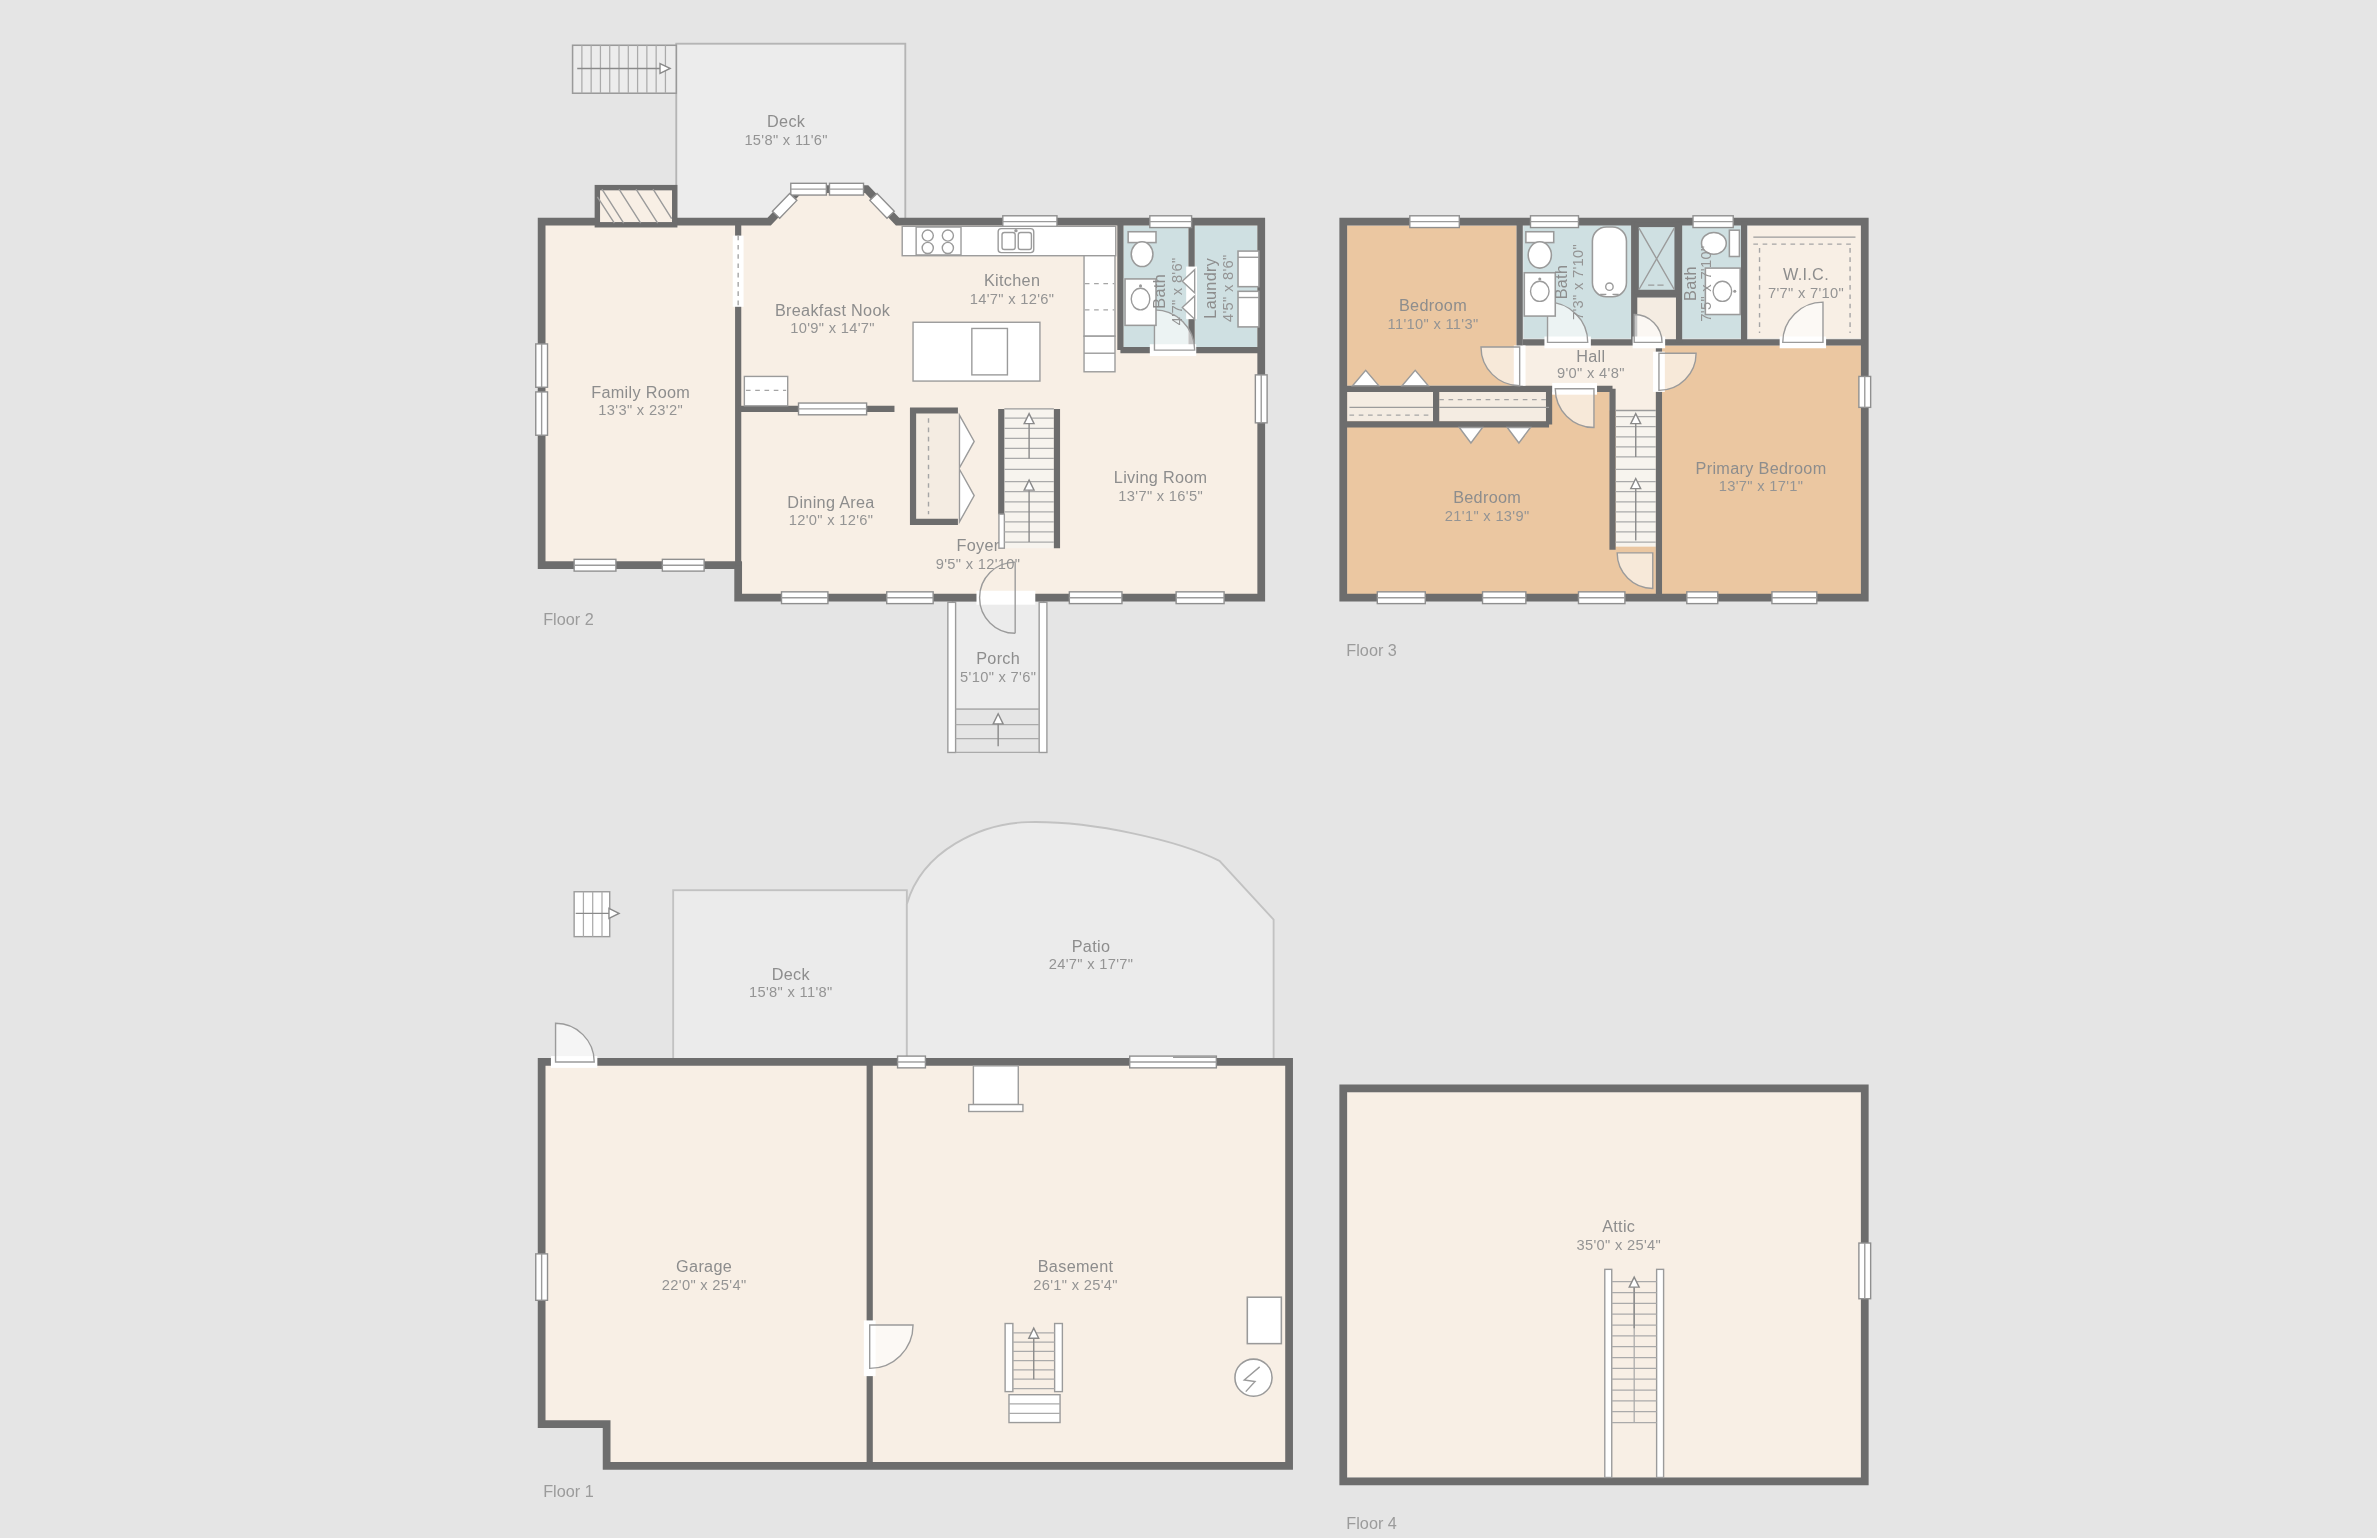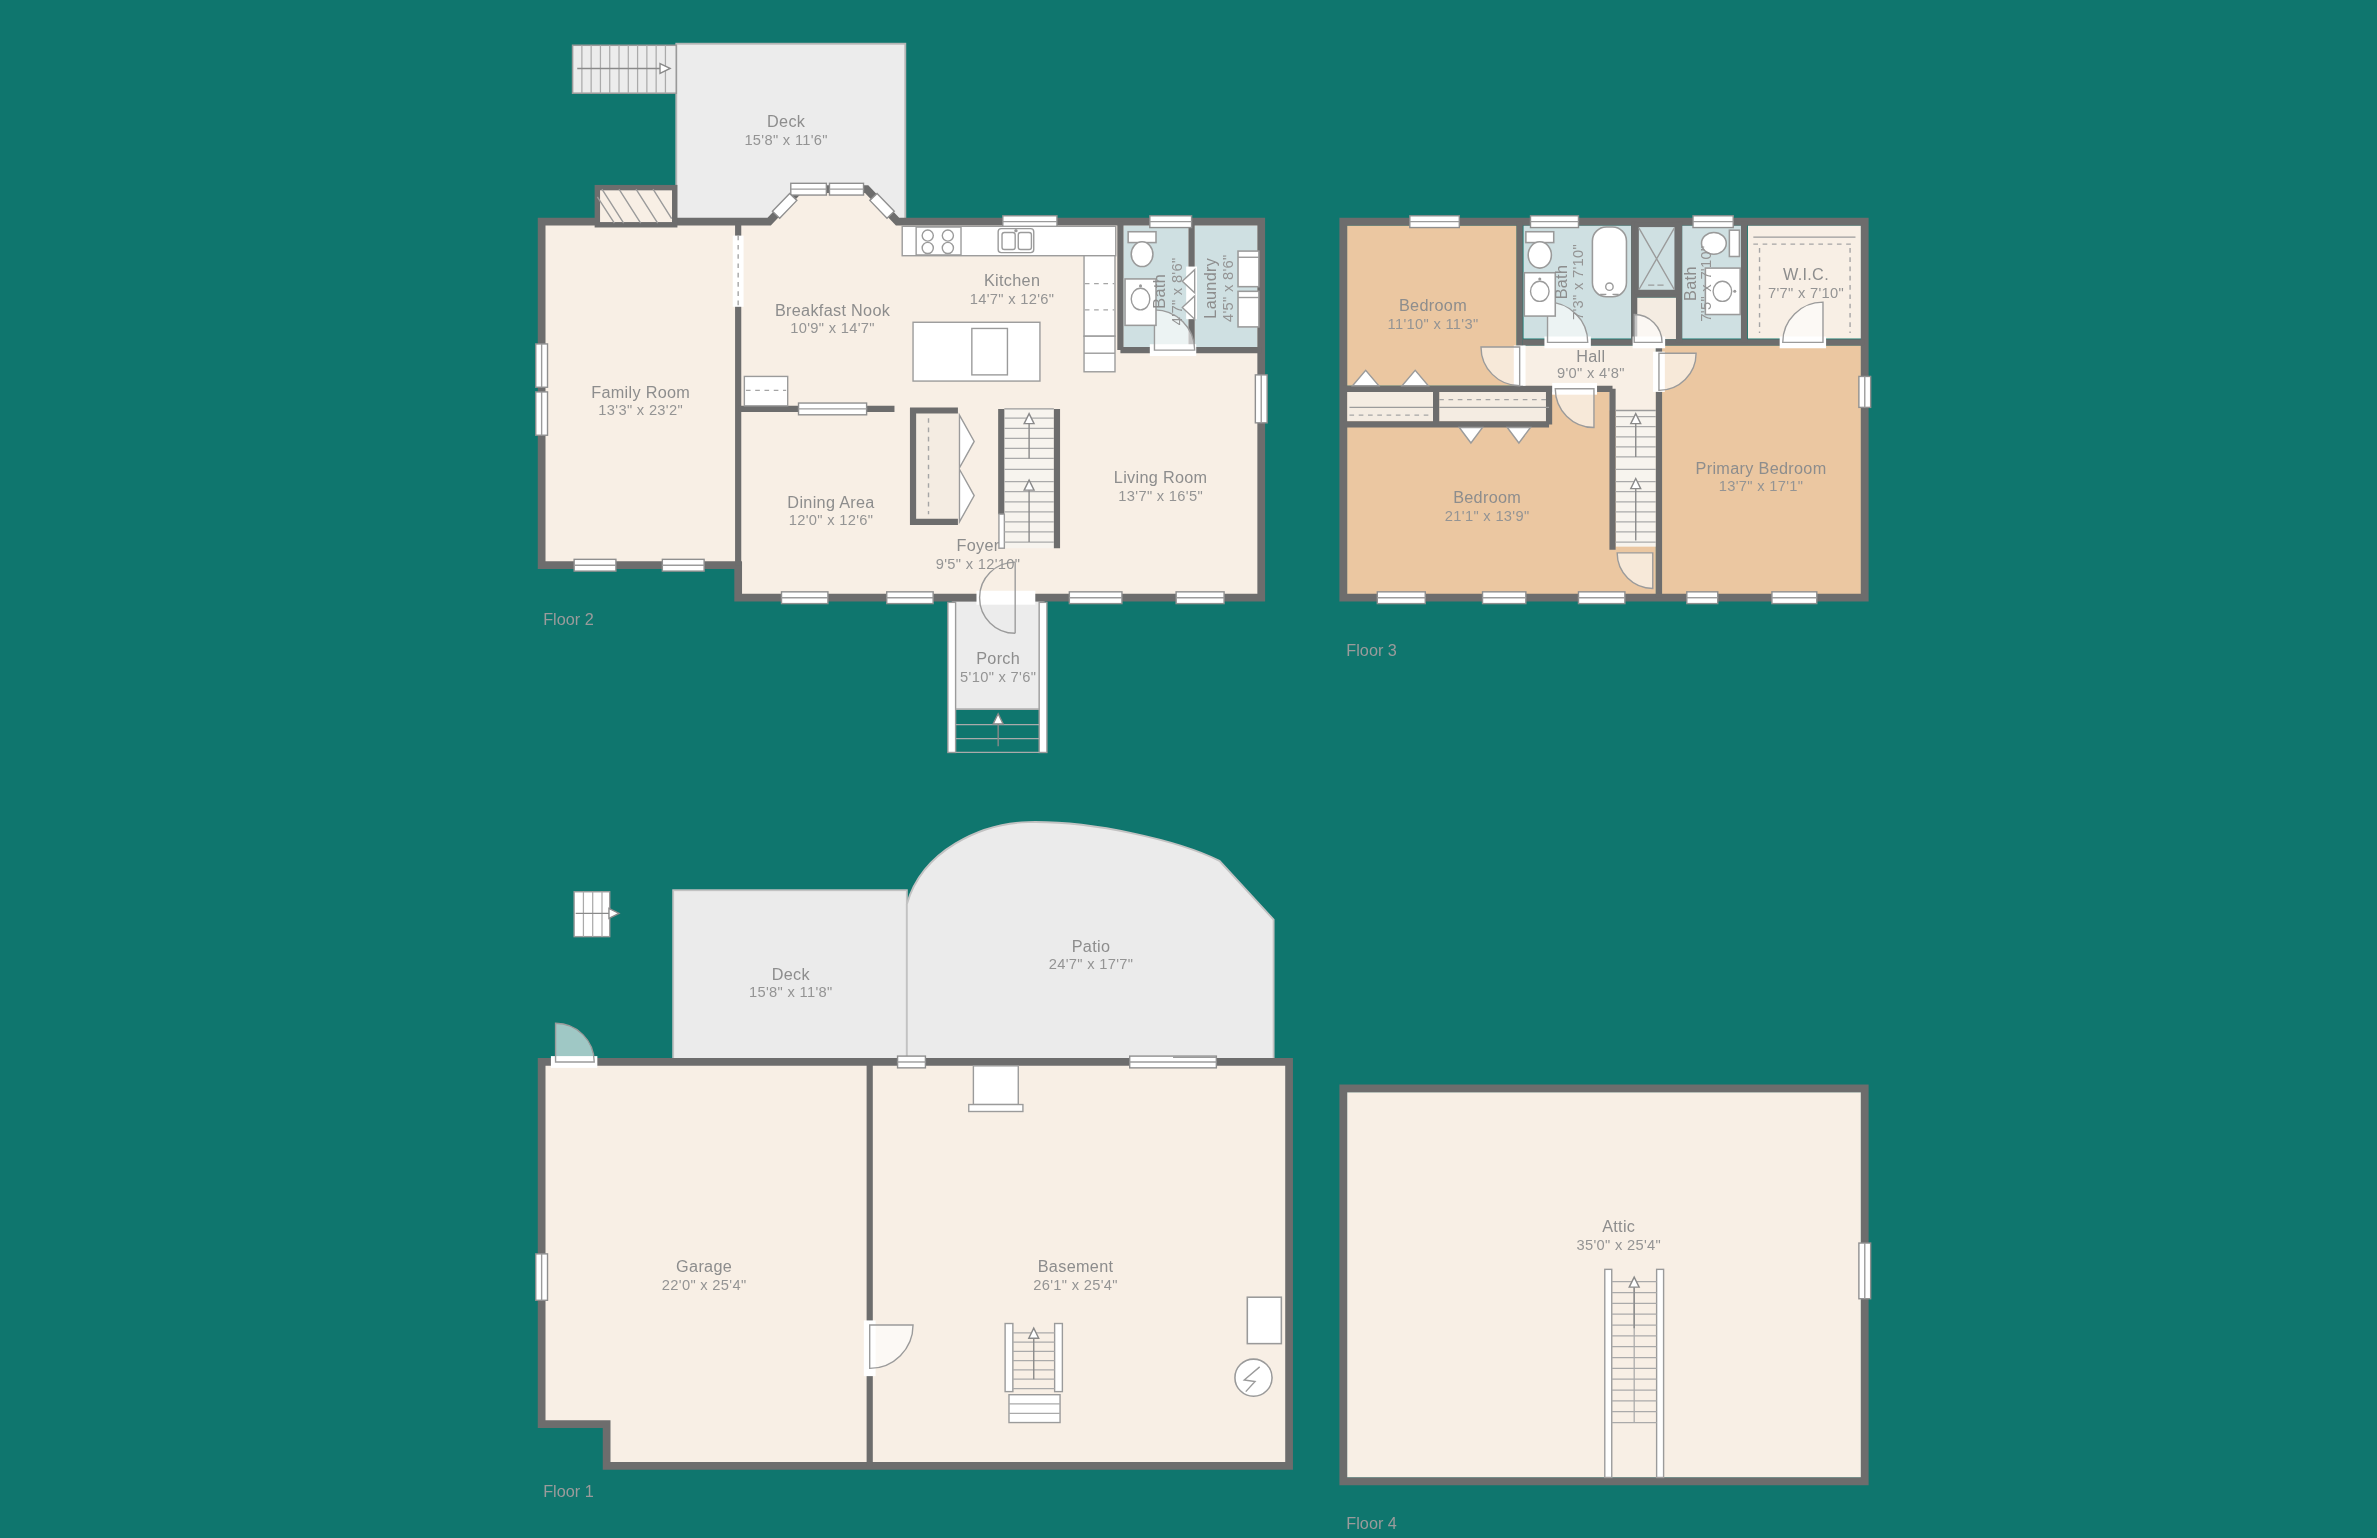--- a/index.html
+++ b/index.html
@@ -1,16 +1,16 @@
 <!DOCTYPE html>
 <html style="font-size:12.4px"><head>
 <meta charset="utf-8">
 <style>
   html,body{margin:0;padding:0;background:#ffffff;}
-  #canvas{width:2377px;height:1539px;background:#0f766e;position:relative;overflow:hidden;}
+  #canvas{width:2377px;height:1539px;background:#e5e5e5;position:relative;overflow:hidden;}
   svg{display:block;}
   .rname{font-family:"Liberation Sans","DejaVu Sans",sans-serif;font-size:10.5px;fill:#8d8d8d;letter-spacing:.2px;}
   .rdims{font-family:"Liberation Sans","DejaVu Sans",sans-serif;font-size:9.5px;fill:#949494;letter-spacing:.2px;}
   .flabel{font-family:"Liberation Sans","DejaVu Sans",sans-serif;font-size:10.5px;fill:#9b9b9b;}
   .wall{stroke:#6d6d6d;stroke-width:5;fill:none;}
   .iwall{stroke:#6d6d6d;stroke-width:4;fill:none;}
   .thin{stroke:#9b9b9b;stroke-width:0.9;fill:none;}
   .thinf{stroke:#9b9b9b;stroke-width:0.9;fill:#ffffff;}
   .tread{stroke:#aaaaaa;stroke-width:0.8;}
   .win{fill:#ffffff;stroke:#8f8f8f;stroke-width:0.9;}

